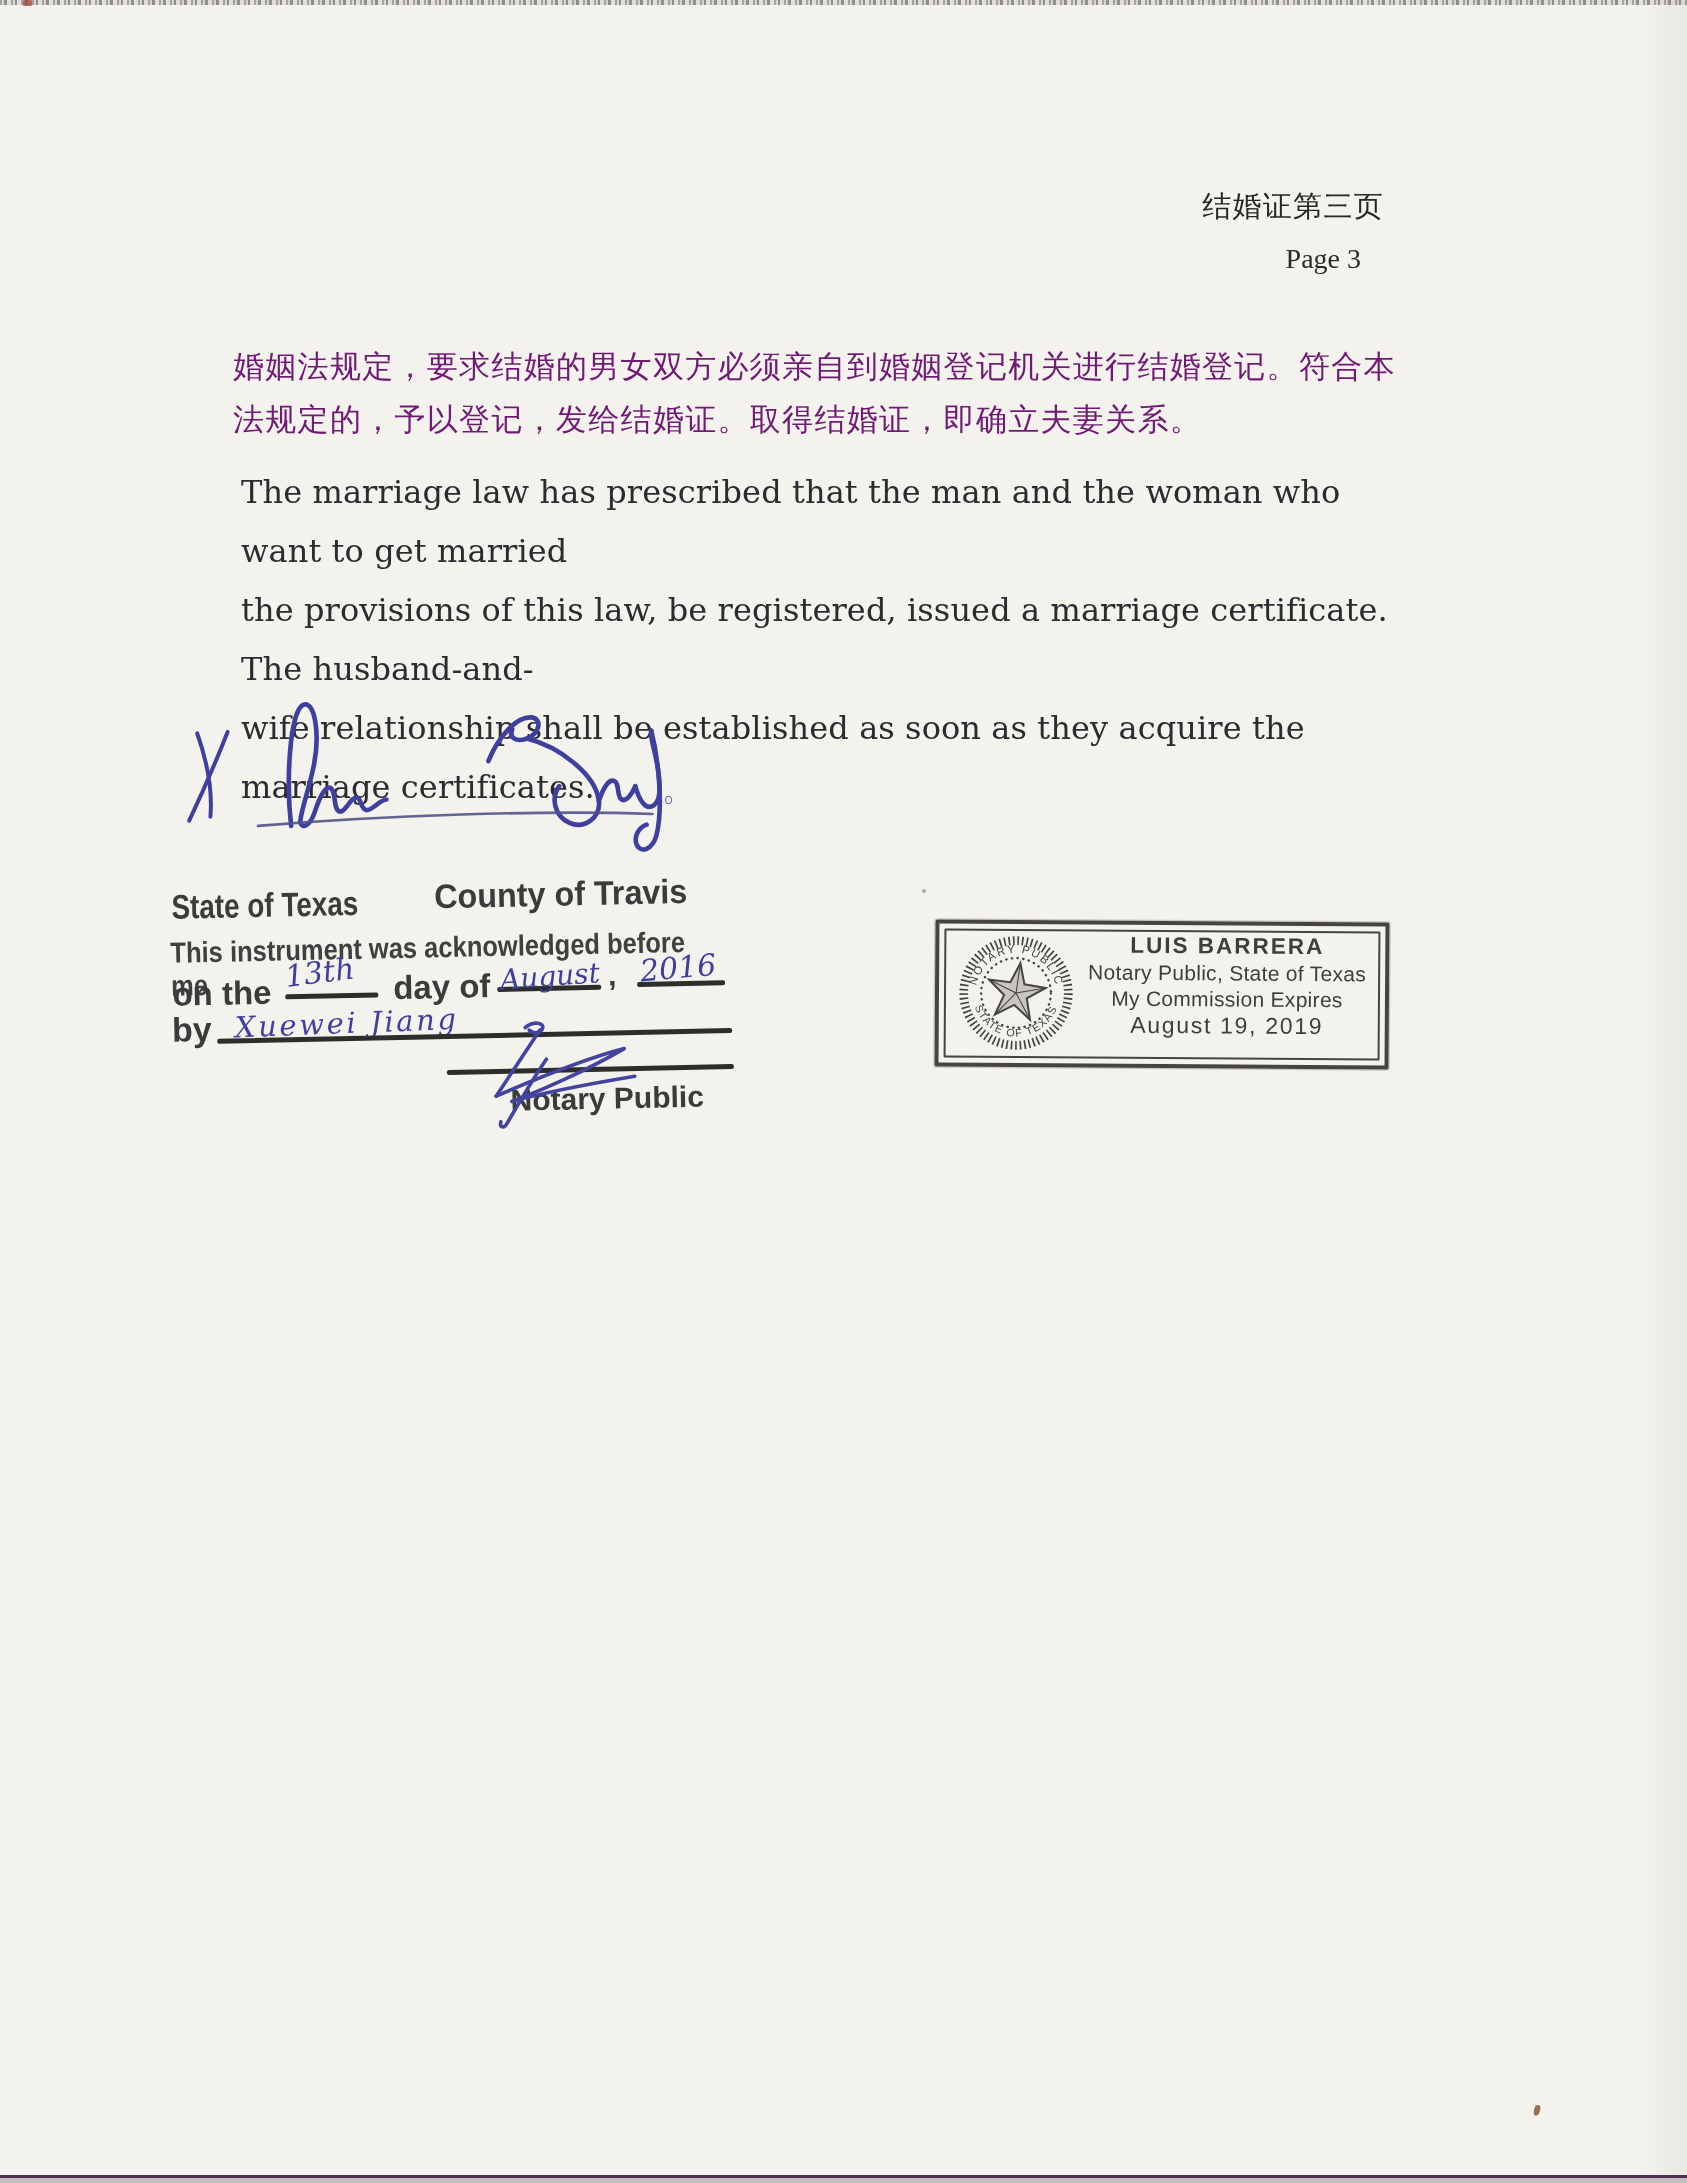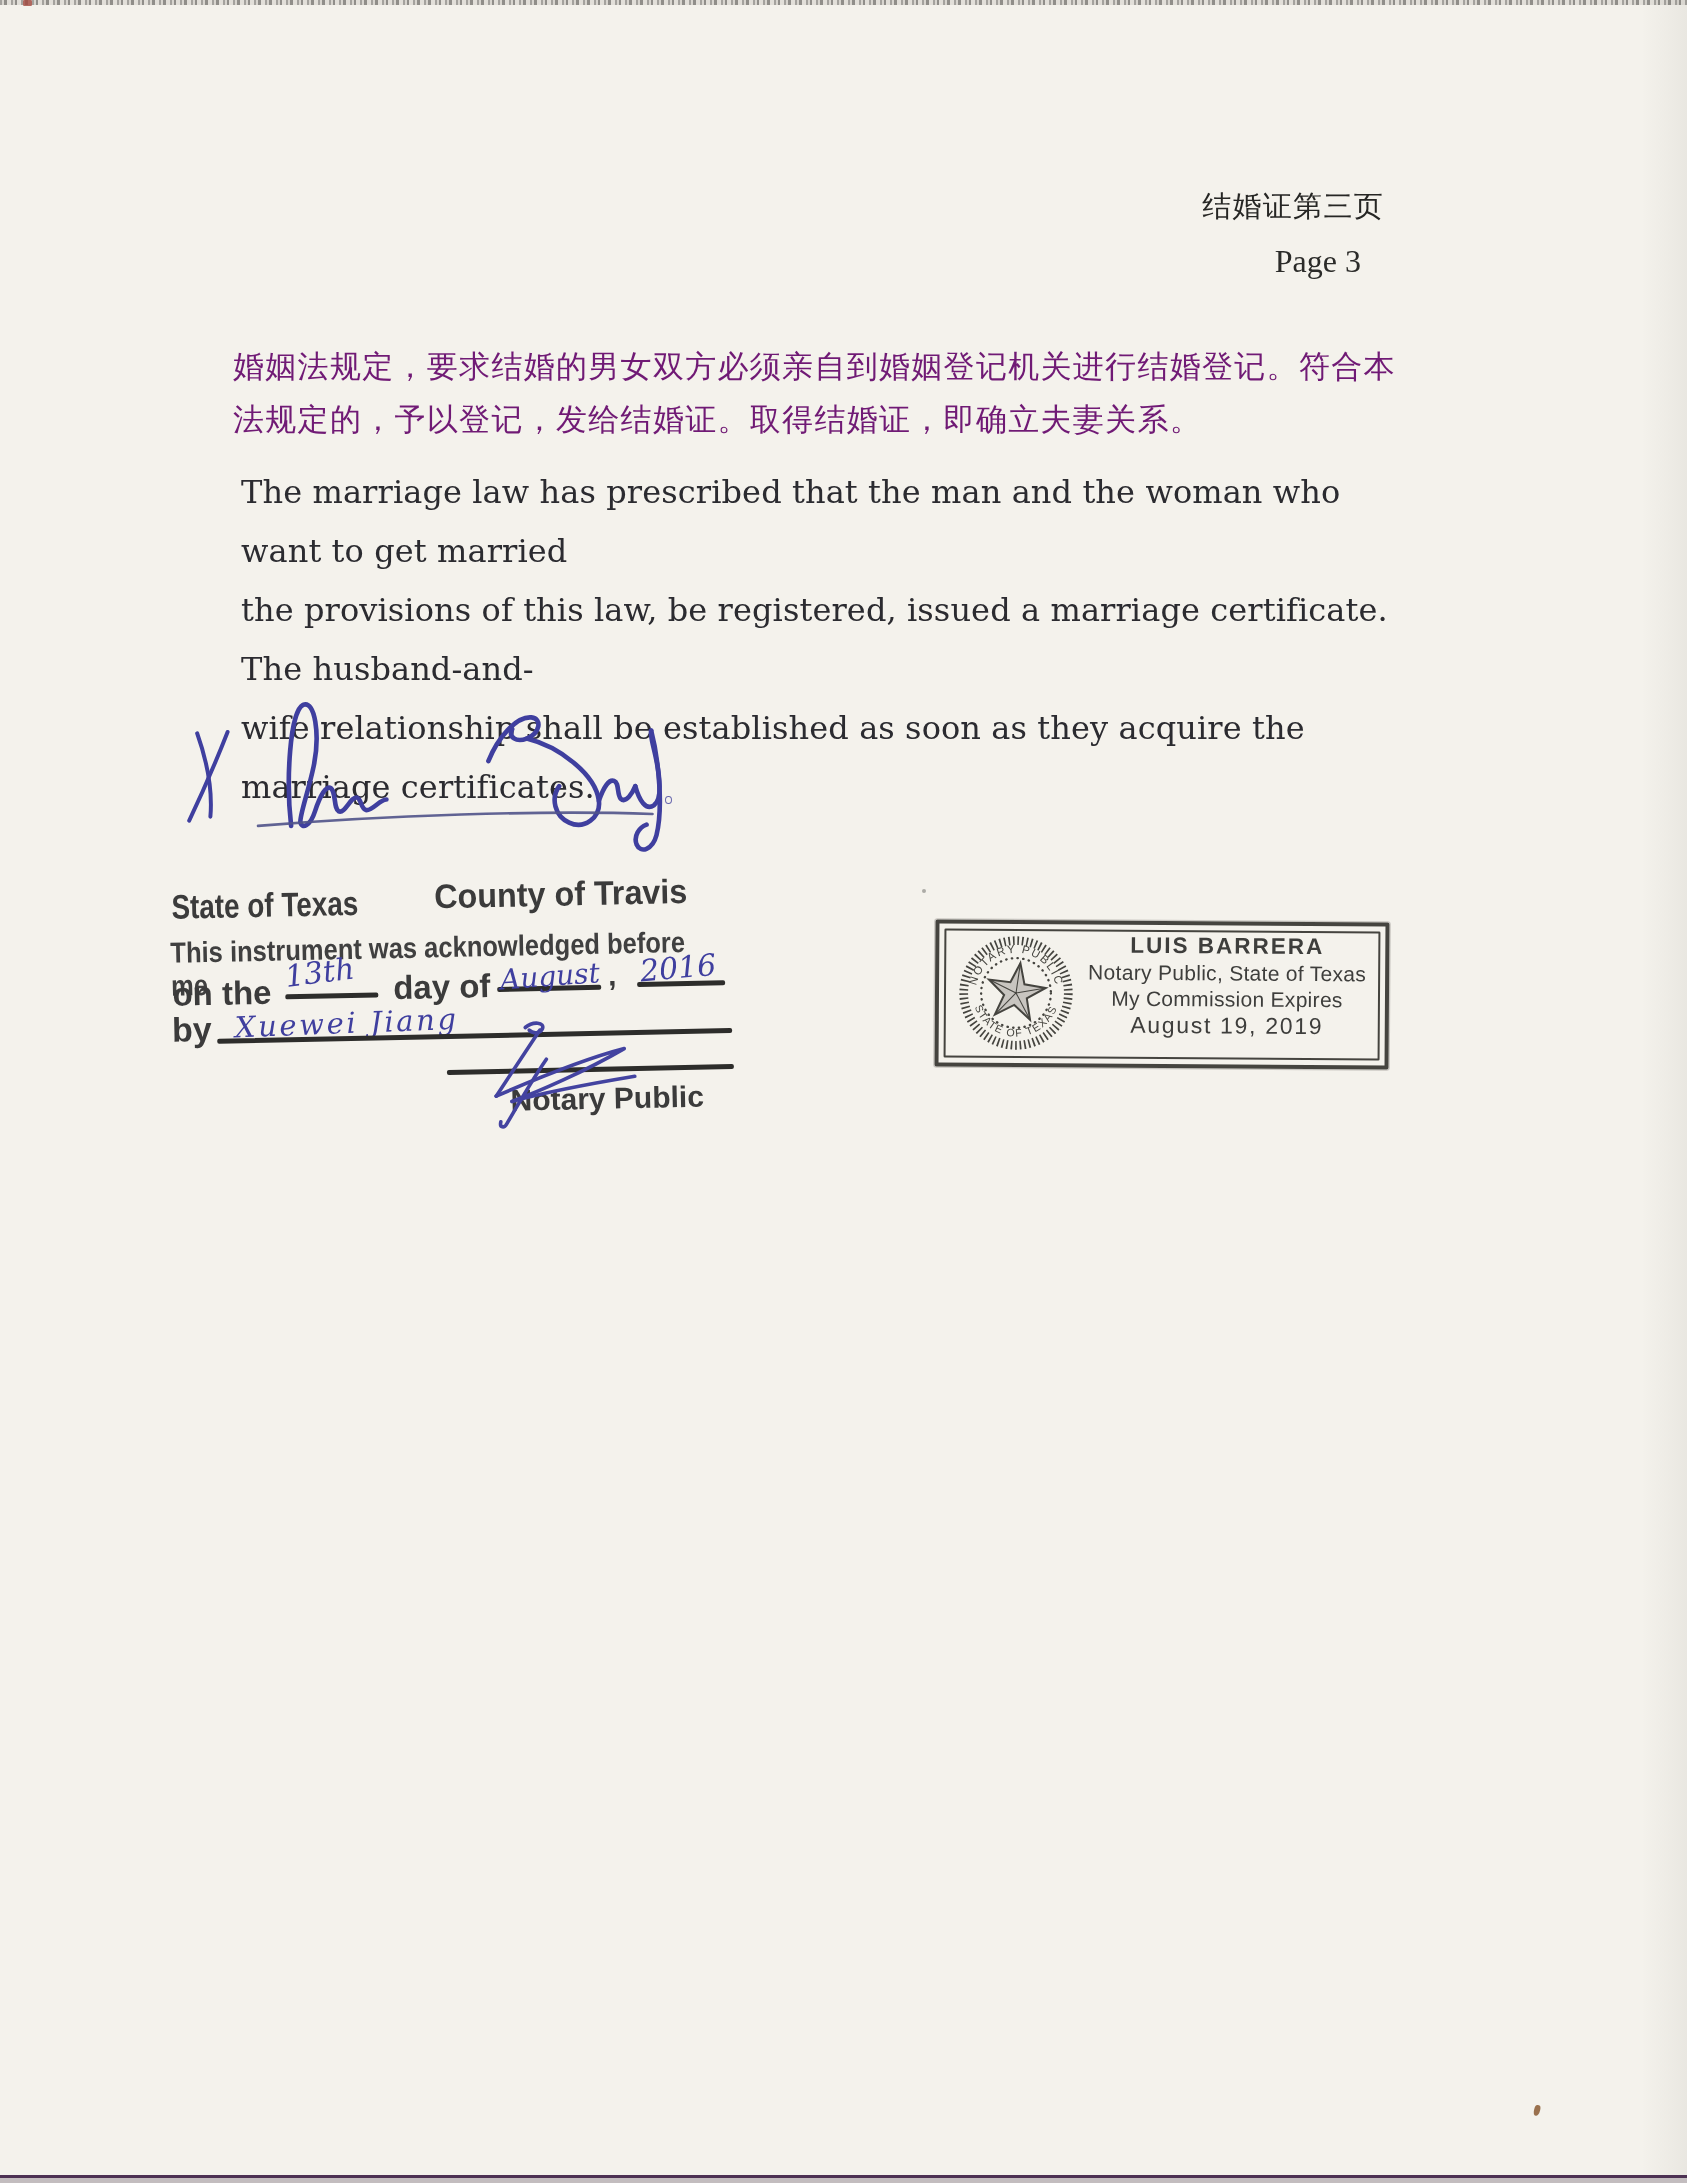--- a/index.html
+++ b/index.html
@@ -19,21 +19,21 @@
   .bottom-line{left:0;top:2175px;width:1687px;height:2.6px;background:#4d3153;}
   .bottom-strip{left:0;top:2178px;width:1687px;height:5.3px;background:#c3bdbf;}
   .speck-brown{left:1534px;top:2105px;width:6px;height:11.2px;background:#8a5a33;border-radius:50% 40% 60% 50%;transform:rotate(12deg);opacity:.85;}
   .speck-gray{left:922px;top:889px;width:4px;height:4px;background:#8d8d89;border-radius:50%;opacity:.7;}
   .speck-blue{left:665px;top:796px;width:4.6px;height:6px;border:1.3px solid #44449d;border-radius:50%;opacity:.8;}
 
   
   .hdr-zh{right:303px;top:187px;font-family:"DejaVu Serif","Liberation Serif",serif;
     font-size:29px;letter-spacing:1.3px;color:#262624;margin-left:47px;}
   .hdr-page{right:326px;top:243px;font-family:"Liberation Serif","DejaVu Serif",serif;
-    font-size:32px;color:#2b2b29;}
+    font-size:28px;color:#2b2b29;}
 
   
   .zh-para{left:233px;top:340px;width:1204px;
     font-family:"DejaVu Serif","Liberation Serif",serif;
     font-size:31px;letter-spacing:1.3px;line-height:53px;color:#701a75;}
 
   
   .en-para{left:241px;top:463px;width:1184px;
     font-family:"DejaVu Serif","Liberation Serif",serif;
     font-size:32px;line-height:59px;color:#2b2b30;letter-spacing:0.1px;}

